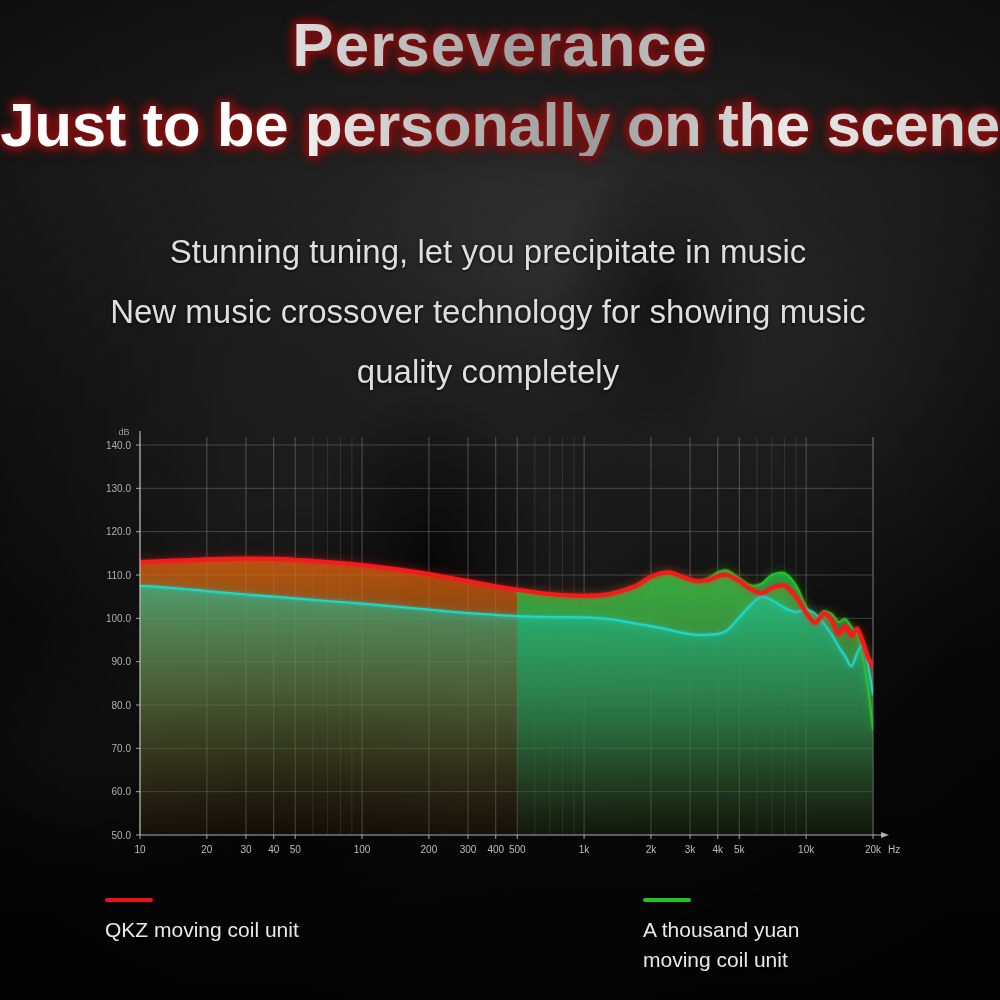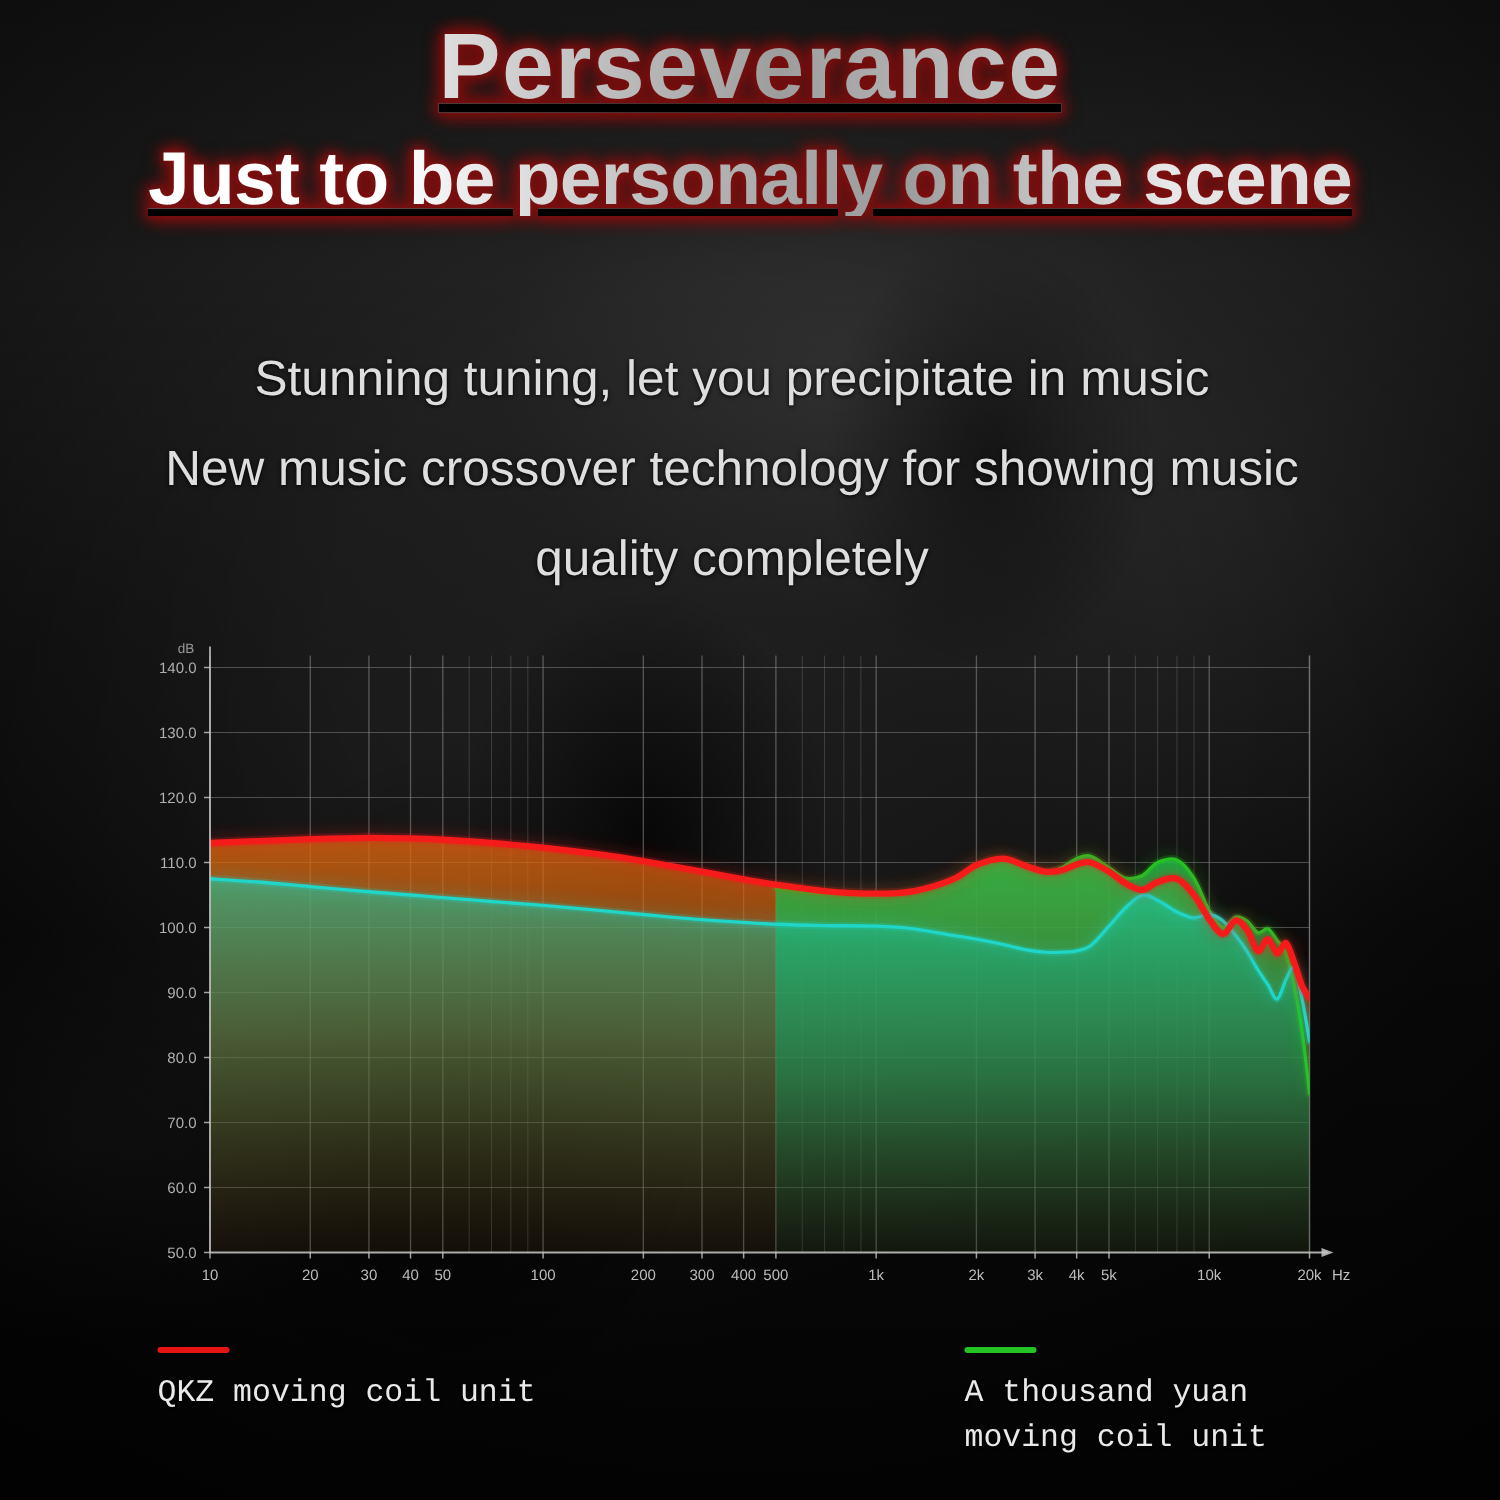--- a/index.html
+++ b/index.html
@@ -26,31 +26,31 @@
   }
   #bg-dark-shapes{
     position:absolute;inset:0;opacity:.85;
     background:
       radial-gradient(ellipse 170px 230px at 430px 560px, rgba(0,0,0,0.85) 0%, rgba(0,0,0,0) 72%),
       radial-gradient(ellipse 230px 300px at 300px 720px, rgba(0,0,0,0.75) 0%, rgba(0,0,0,0) 72%),
       radial-gradient(ellipse 150px 200px at 660px 300px, rgba(0,0,0,0.55) 0%, rgba(0,0,0,0) 72%);
   }
 
   
-  #header{position:absolute;top:0;left:0;width:1000px;text-align:center;text-decoration:underline;}
+  #header{position:absolute;top:0;left:0;width:1000px;text-align:center;}
   .hl-1{
     font-size:62px;font-weight:bold;letter-spacing:1px;line-height:1;
     margin-top:14px;
     background:linear-gradient(92deg,#ffffff 0%,#f2f2f2 22%,#9d9d9d 52%,#cfcfcf 74%,#b9b9b9 100%);
     -webkit-background-clip:text;background-clip:text;color:transparent;
     -webkit-text-fill-color:transparent;
     filter:drop-shadow(0 0 6px #6d0d0d) drop-shadow(0 0 3px #8c1212) drop-shadow(0 0 1px #5a0a0a);
   }
   .hl-2{
-    font-size:50px;font-weight:bold;line-height:1;
+    font-size:62px;font-weight:bold;line-height:1;
     margin-top:18px;letter-spacing:-0.5px;
     background:linear-gradient(92deg,#ffffff 0%,#ffffff 26%,#b5b5b5 46%,#9a9a9a 60%,#e8e8e8 78%,#d2d2d2 100%);
     -webkit-background-clip:text;background-clip:text;color:transparent;
     -webkit-text-fill-color:transparent;
     filter:drop-shadow(0 0 6px #6d0d0d) drop-shadow(0 0 3px #9a1414) drop-shadow(0 0 1px #5a0a0a);
   }
   #subtitle{
     position:absolute;top:222px;left:0;width:976px;text-align:center;
     color:#dedede;font-size:33px;line-height:1.82;
     text-shadow:0 1px 3px rgba(0,0,0,.9);
@@ -59,21 +59,21 @@
 
   
   #chart-area{position:absolute;left:95px;top:415px;width:820px;height:460px;}
   #chart-svg{display:block;}
 
   
   #legend{position:absolute;left:95px;top:898px;width:830px;height:90px;}
   .legend-item{position:absolute;top:0;}
   .legend-swatch{width:48px;height:4px;border-radius:2px;margin-bottom:13px;}
   .legend-label{color:#e9e9e9;font-size:21px;line-height:1.42;white-space:nowrap;
-                text-shadow:0 1px 2px rgba(0,0,0,.9);font-family:Liberation Mono, monospace;}
+                text-shadow:0 1px 2px rgba(0,0,0,.9);}
   #legend-0{left:10px;}
   #legend-1{left:283px;}
   #legend-2{left:548px;}
 </style>
 </head>
 <body>
 
 <div id="bg-photo"></div>
 <div id="bg-dark-shapes"></div>
 <div id="bg-vignette"></div>

